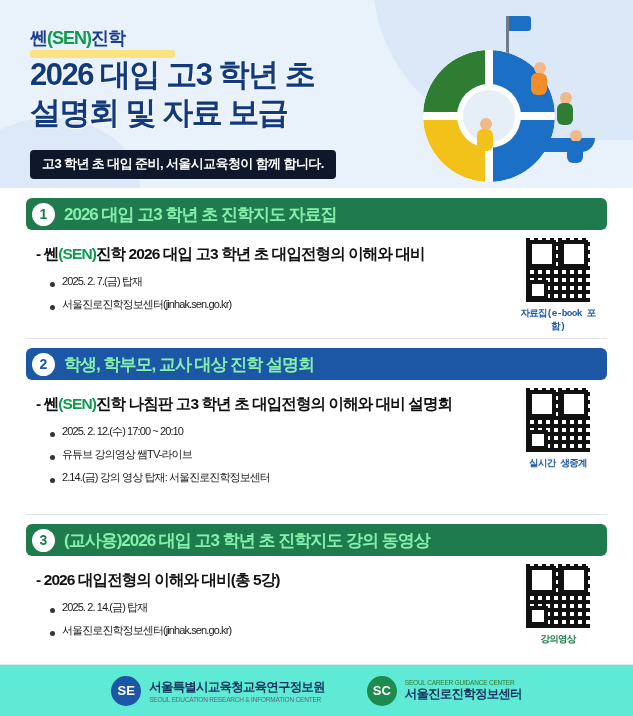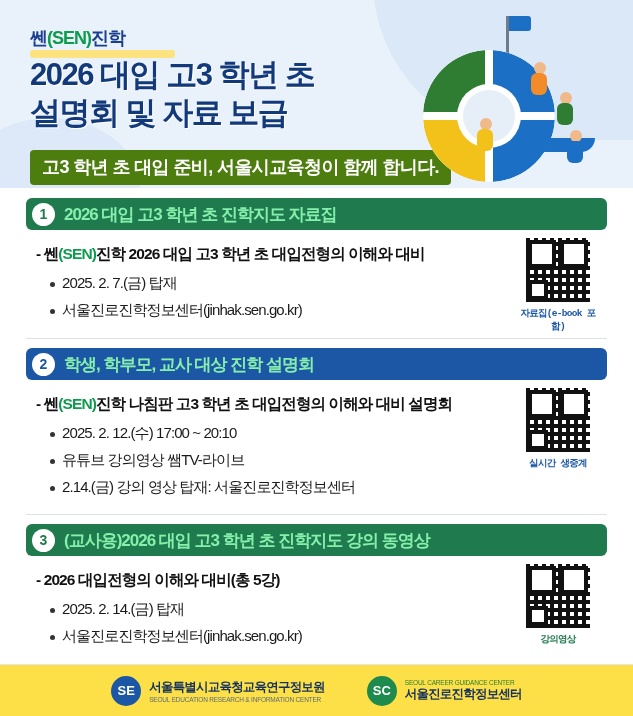--- a/index.html
+++ b/index.html
@@ -50,22 +50,22 @@
   .title-main {
     position: absolute; left: 30px; top: 56px;
     font-size: 31px; line-height: 38px;
     font-weight: bold; color: #123a7a;
     letter-spacing: -1.5px;
     text-shadow: 1px 1px 0 #ffffff;
   }
   .title-line2 { display: block; }
   .subtitle-chip {
     position: absolute; left: 30px; top: 150px;
-    background: #4d7c0f; color: #ffffff;
-    font-size: 18px; font-weight: bold;
+    background: #0f172a; color: #ffffff;
+    font-size: 13px; font-weight: bold;
     padding: 5px 12px 6px 12px;
     border-radius: 4px;
     letter-spacing: -0.6px;
   }
 
   
   .globe-wrap {
     position: absolute; right: 22px; top: 14px;
     width: 230px; height: 176px;
   }
@@ -134,21 +134,21 @@
     letter-spacing: -1px;
   }
 
   .sec-body { position: relative; padding: 14px 0 0 10px; min-height: 96px; }
   .dash-line {
     font-size: 15.5px; font-weight: bold; color: #111111;
     letter-spacing: -0.9px; margin-bottom: 9px;
   }
   .dash-line .sen { color: #0e9b4e; }
   .bullet {
-    font-size: 15px; color: #1a1a1a;
+    font-size: 11px; color: #1a1a1a;
     letter-spacing: -0.9px; margin: 0 0 8px 14px;
     display: flex; align-items: flex-start;
   }
   .bullet .dot {
     display:inline-block; width: 5px; height: 5px; border-radius: 50%;
     background: #333; margin: 8px 7px 0 0; flex: none;
   }
 
   
   .qr-block {
@@ -187,21 +187,21 @@
   .div1 { top: 338px; }
   .div2 { top: 514px; }
 
   
   .footer {
     position: absolute; left: 0; bottom: 0;
     width: 633px; height: 52px;
     display: flex; align-items: center; justify-content: center;
     gap: 42px;
     border-top: 1px solid #e2e6ea;
-    background: #fde047;
+    background: #5eead4;
   }
   .logo { display: flex; align-items: center; gap: 8px; }
   .logo-mark {
     width: 30px; height: 30px; border-radius: 50%;
     display:flex; align-items:center; justify-content:center;
     color:#fff; font-size: 13px; font-weight: bold;
   }
   .mark-blue { background: #1b57a5; }
   .mark-green { background: #1f8a4d; }
   .logo-text .ko { font-size: 12.5px; font-weight: bold; color: #15325e; letter-spacing: -0.8px; }

